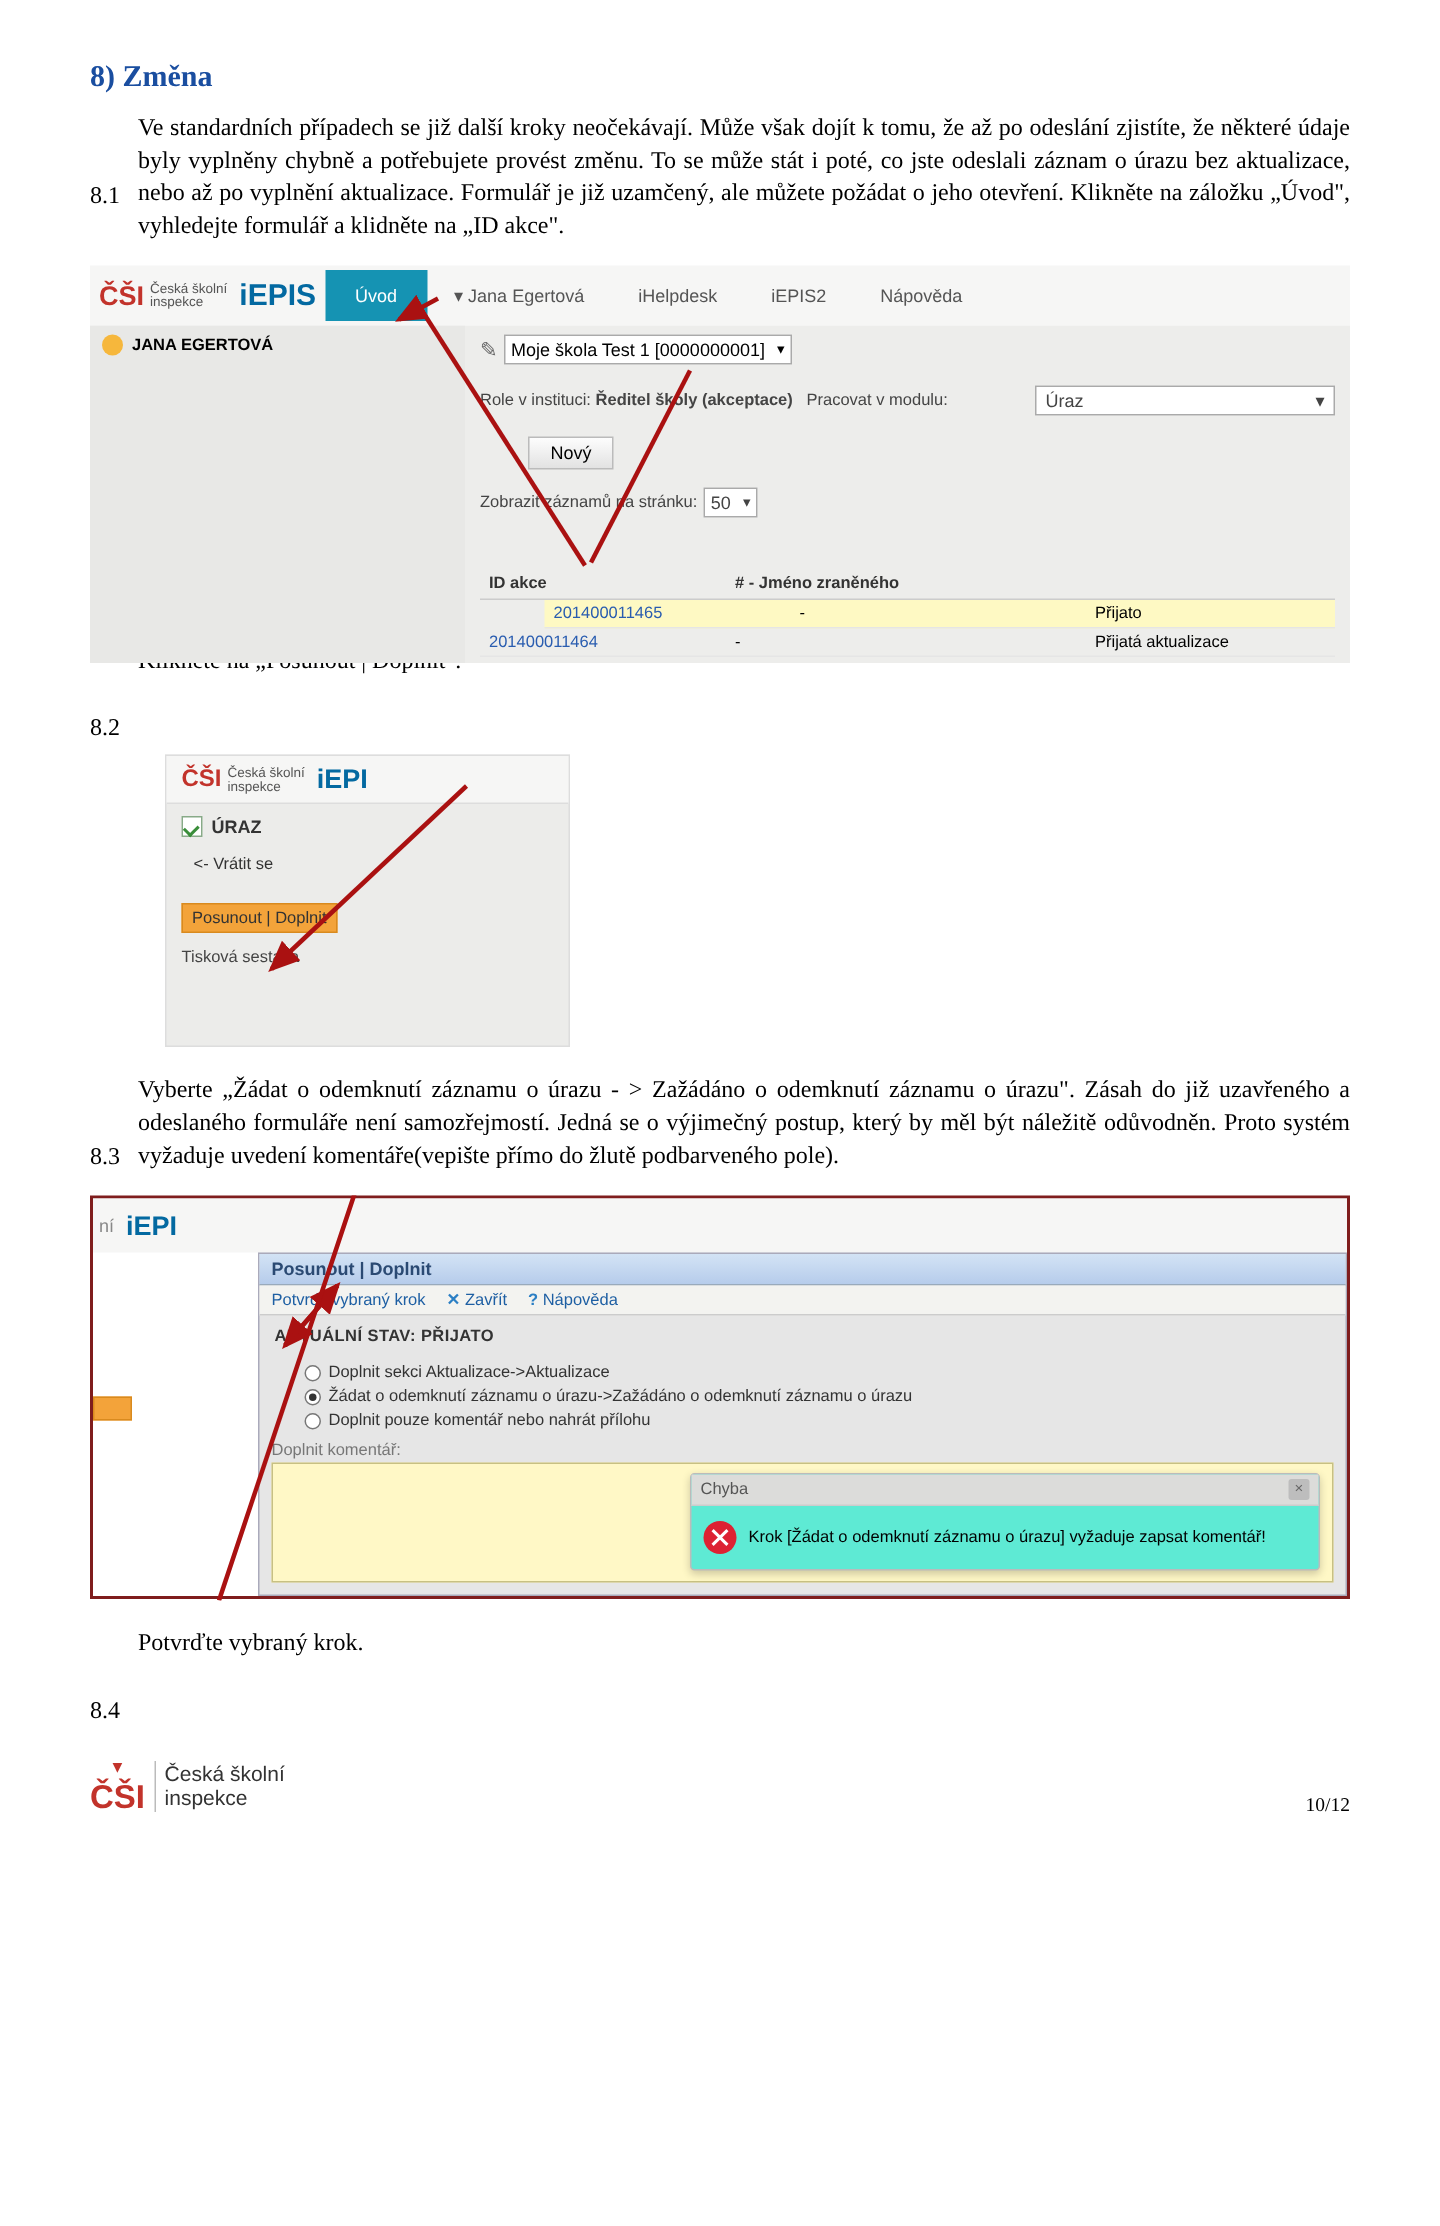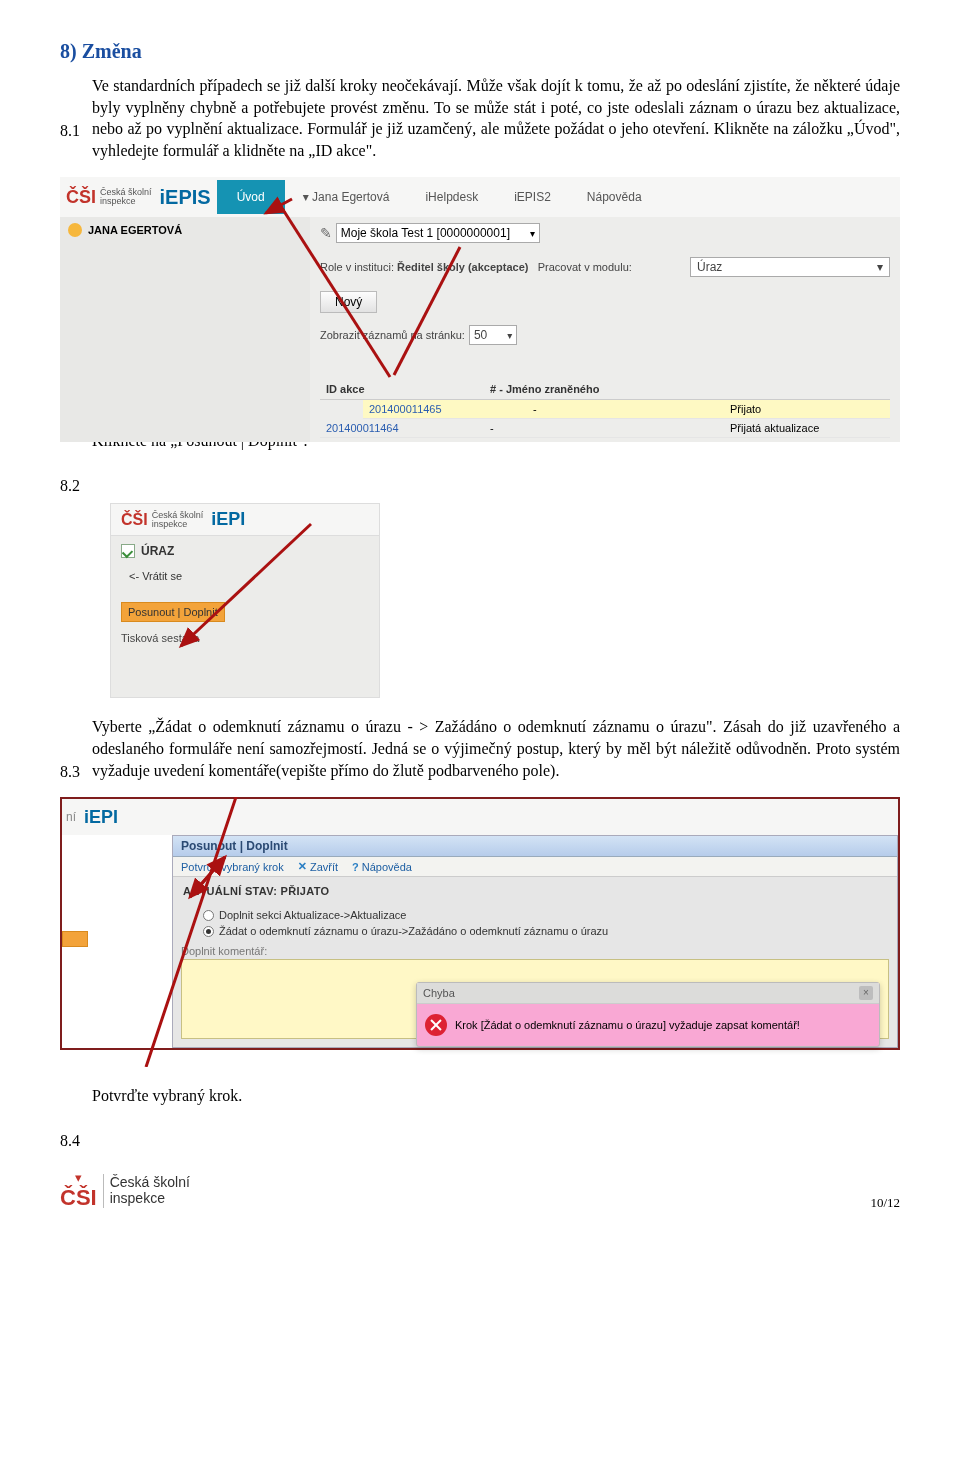--- a/index.html
+++ b/index.html
@@ -19,25 +19,25 @@
   .iepis-logo { font-weight: bold; font-size: 20px; color: #0369a1; margin-left: 2px;}
   .tab-uvod { background: #1593b3; color: #fff; padding: 10px 20px; margin-left: 6px; position: relative;}
   .topbar-item { color: #555; padding: 0 18px; }
   .row { display: flex; }
   .leftcol { width: 250px; background: #e8e8e6; padding: 6px 8px; }
   .user-badge { display: flex; align-items: center; gap: 6px; font-weight: bold; font-size: 11px;}
   .user-icon { width:14px; height:14px; background:#f6b73c; border-radius:50%; display:inline-block;}
   .rightcol { flex:1; padding: 6px 10px 4px 10px; background:#ededeb;}
   .sel-wrap { display:flex; align-items:center; gap:4px; margin-bottom:14px;}
   .wand{ font-size:14px; color:#666;}
-  .sel { border:1px solid #aaa; background:#fff; padding:2px 4px; font-size:12px; display:inline-flex; align-items:center; gap:20px;}
+  .sel { border:1px solid #aaa; background:#fff; padding:2px 4px; font-size:12px; display:inline-flex; align-items:center; gap:8px;}
   .sel .chev{ font-size:10px;}
   .role-line{ font-size:11px; color:#444; margin-bottom:14px; display:flex; justify-content:space-between; align-items:center;}
   .modul-sel{ border:1px solid #aaa; background:#fff; padding:2px 6px; font-size:12px; width:200px; display:flex; justify-content:space-between; align-items:center;}
-  .btn-grey{ display:inline-block; background:linear-gradient(#fdfdfd,#e2e2e2); border:1px solid #bbb; padding:3px 14px; font-size:12px; margin-bottom:6px;}
+  .btn-grey{ display:inline-block; background:linear-gradient(#fdfdfd,#e2e2e2); border:1px solid #bbb; padding:3px 14px; font-size:12px; margin-bottom:6px;margin-left:32px;}
   .records-line{ font-size:11px; color:#444; margin:6px 0 4px 0; display:flex; align-items:center; gap:4px;}
   .table-like{ font-size:11px;}
   .table-head{ display:flex; font-weight:bold; color:#333; padding:4px 0; border-bottom:1px solid #ccc;margin-top:34px;}
   .c-id{ width:170px; padding-left:6px;}
   .c-name{ flex:1;}
   .c-status{ width:160px; text-align:left;}
   .table-row{ display:flex; padding:3px 0; border-bottom:1px solid #e5e5e5; align-items:center;}
   .table-row.alt{ background:#fef9c3;margin-left:43px;}
   .link{ color:#2a5db0;}
 
@@ -62,21 +62,21 @@
   .tb-link{ color:#1e5fa3; display:flex; align-items:center; gap:3px;}
   .tb-link .x{ color:#2b7fc4; font-weight:bold;}
   .tb-link .q{ color:#2b7fc4; font-weight:bold;}
   .stav{ padding:8px 10px; font-weight:bold; font-size:11px; color:#333; letter-spacing:0.3px;}
   .opts{ padding:2px 20px 6px 30px;}
   .opt{ display:flex; align-items:center; gap:5px; padding:2px 0; font-size:11px; color:#333;}
   .radio{ width:11px; height:11px; border:1px solid #777; border-radius:50%; display:inline-block; position:relative; background:#fff;}
   .radio.sel::after{ content:""; position:absolute; left:2px; top:2px; width:5px; height:5px; background:#333; border-radius:50%;}
   .komentar-lbl{ padding:0 0 2px 8px; color:#777; font-size:11px;}
   .komentar-box{ margin:0 8px 8px 8px; height:80px; background:#fff8c6; border:1px solid #c7c083;}
-  .chyba-pop{ position:absolute; right:20px; bottom:20px; width:464px; background:#f9a8d4; border:1px solid #bbb; border-radius:3px; box-shadow:0 2px 6px rgba(0,0,0,0.2);}
+  .chyba-pop{ position:absolute; right:20px; bottom:20px; width:420px; background:#5eead4; border:1px solid #bbb; border-radius:3px; box-shadow:0 2px 6px rgba(0,0,0,0.2);}
   .chyba-titlebar{ display:flex; justify-content:space-between; align-items:center; padding:3px 6px; background:#dcdcda; border-bottom:1px solid #ccc; font-size:11px; color:#555;}
   .close-x{ width:14px; height:14px; background:#bdbdbd; border-radius:2px; text-align:center; line-height:14px; font-size:10px; color:#666;}
   .chyba-body{ display:flex; align-items:center; gap:8px; padding:10px 8px;}
   .err-icon{ width:22px; height:22px; background:#d23; border-radius:50%; position:relative;}
   .err-icon::before,.err-icon::after{ content:""; position:absolute; left:10px; top:4px; width:2px; height:14px; background:#fff;}
   .err-icon::before{ transform:rotate(45deg);} .err-icon::after{ transform:rotate(-45deg);}
 
   
   .footer{ display:flex; justify-content:space-between; align-items:flex-end; margin-top:20px;}
   .footer-logo{ display:flex; align-items:center; gap:6px;}
@@ -230,20 +230,24 @@
         <div class="stav">AKTUÁLNÍ STAV: PŘIJATO</div>
         <div class="opts">
           <div class="opt">
               <span class="radio"></span>
               <span>Doplnit sekci Aktualizace-&gt;Aktualizace</span>
             </div>
           <div class="opt">
               <span class="radio sel"></span>
               <span>Žádat o odemknutí záznamu o úrazu-&gt;Zažádáno o odemknutí záznamu o úrazu</span>
             </div>
+          <div class="opt">
+              <span class="radio"></span>
+              <span>Doplnit pouze komentář nebo nahrát přílohu</span>
+            </div>
         </div>
         <div class="komentar-lbl">Doplnit komentář:</div>
         <div class="komentar-box"></div>
       </div>
       <div style="position:absolute; left:0; top:96px; background:#f3a33a; width:26px; height:16px; border:1px solid #d98a1e;"></div>
     </div>
   </div>
   <div class="chyba-pop">
     <div class="chyba-titlebar">
       <span>Chyba</span>

